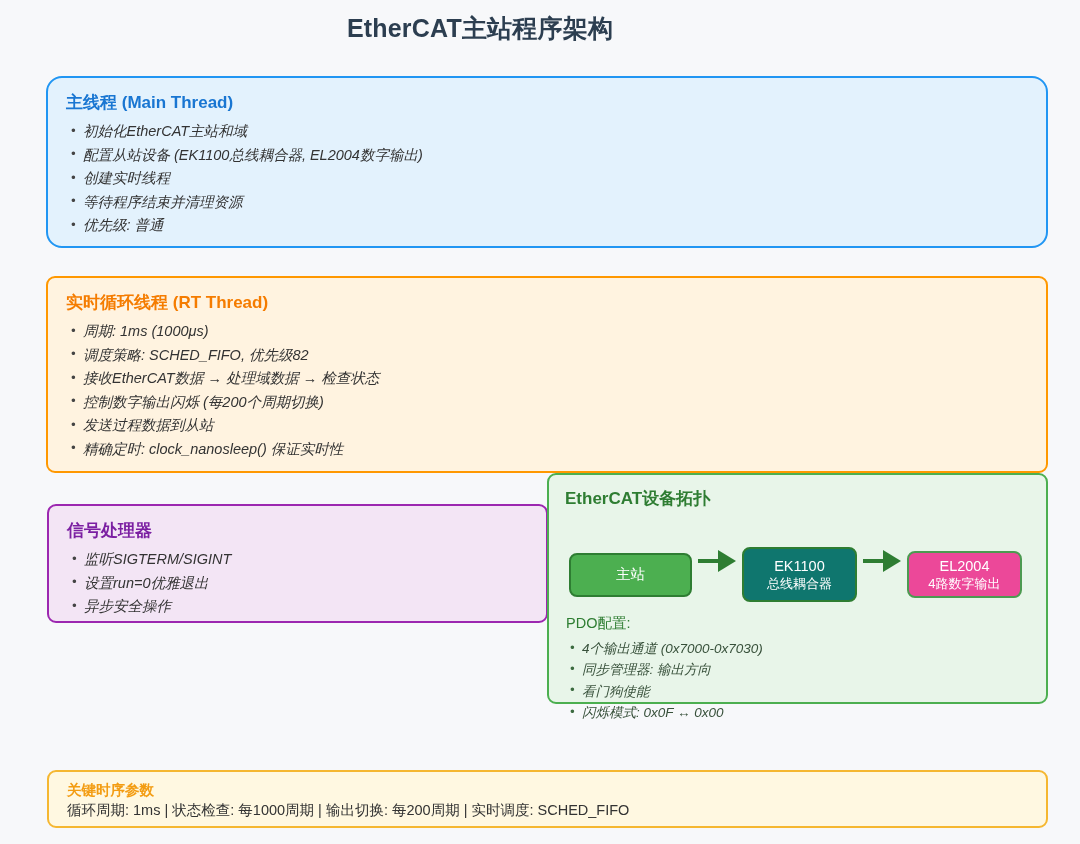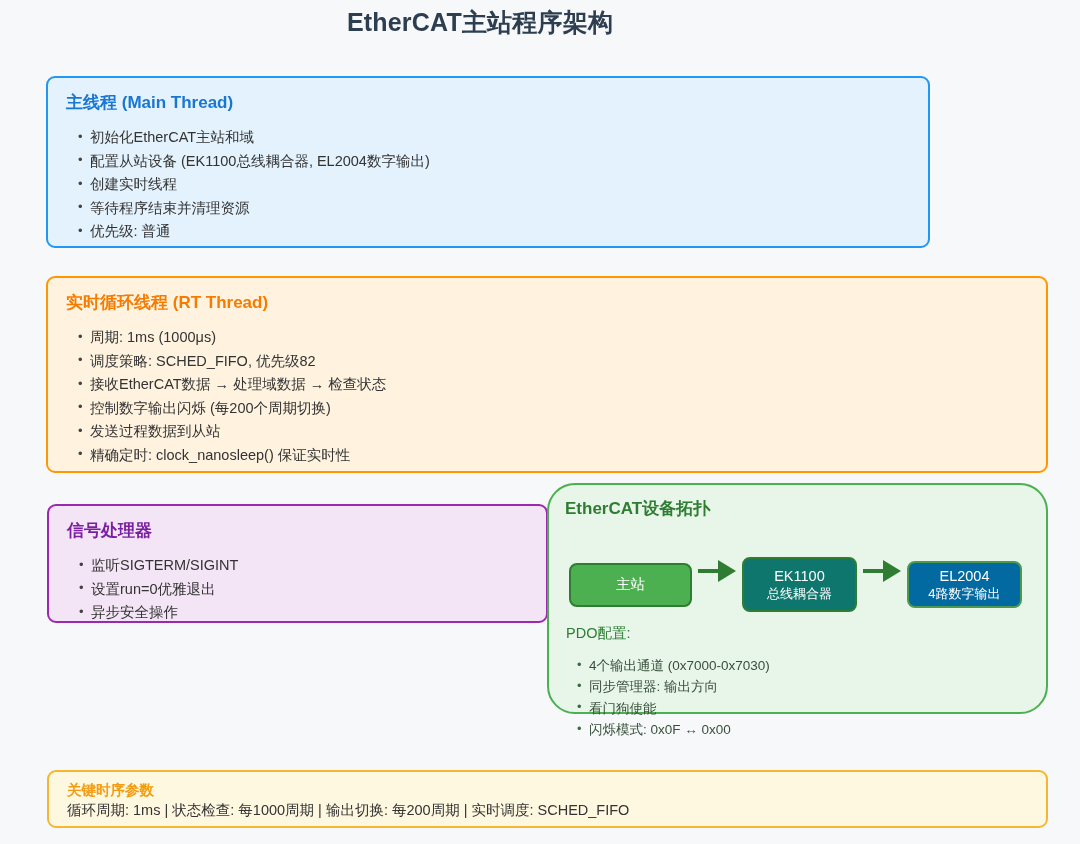--- a/index.html
+++ b/index.html
@@ -14,21 +14,21 @@
     background: #f7f8fa;
     font-family: "Liberation Sans", "DejaVu Sans", sans-serif;
     color: #333333;
     position: relative;
     overflow: hidden;
   }
 
   
   .page-title {
     position: absolute;
-    top: 6px;
+    top: 12px;
     left: 0;
     width: 960px;
     text-align: center;
     font-size: 25px;
     font-weight: bold;
     color: #2c3e50;
     letter-spacing: .2px;
   }
 
   
@@ -41,22 +41,23 @@
   .panel-title {
     font-size: 17px;
     font-weight: bold;
     line-height: 1.3;
     margin-bottom: 6px;
   }
   .panel-title .en { font-weight: bold; }
 
   ul.bullets {
     list-style: none;
-    margin: 12px;
+    margin: 5px;
     padding: 0;
+    font-style: italic;
   }
   ul.bullets li {
     font-size: 14.5px;
     line-height: 1.62;
     color: #333333;
     position: relative;
     padding-left: 12px;
     white-space: nowrap;
   }
   ul.bullets li::before {
@@ -65,24 +66,25 @@
     left: 0;
     top: -0.5px;
     font-size: 13px;
     color: #444;
   }
 
   
   #main-thread {
     left: 46px;
     top: 76px;
-    width: 884px;
+    width: 1002px;
     height: 172px;
     background: #e3f2fd;
     border-color: #2196f3;
+    border-radius: 16px;
   }
   #main-thread .panel-title { color: #1976d2; }
 
   
   #rt-thread {
     left: 46px;
     top: 276px;
     width: 1002px;
     height: 197px;
     background: #fff3e0;
@@ -97,27 +99,26 @@
     width: 501px;
     height: 119px;
     background: #f3e5f5;
     border-color: #9c27b0;
   }
   #signal-handler .panel-title { color: #7b1fa2; }
 
   
   #topology {
     left: 547px;
-    top: 483px;
+    top: 473px;
     width: 501px;
     height: 231px;
     background: #e8f5e9;
     border-color: #4caf50;
     padding: 13px 24px 12px 16px;
-    border-radius: 28px;
   }
   #topology .panel-title { color: #2e7d32; margin-bottom: 10px; }
 
   .topo-row {
     display: flex;
     align-items: center;
     margin: 0 0 12px 4px;
   }
 
   .node {
@@ -141,21 +142,21 @@
     background: #4caf50;
   }
   #node-ek1100 {
     width: 116px;
     height: 55px;
     background: #0f766e;
   }
   #node-el2004 {
     width: 116px;
     height: 47px;
-    background: #0369a1;
+    background: #ec4899;
     border-color: #4c9a51;
   }
 
   .arrow {
     display: flex;
     align-items: center;
     margin: 0 6px;
   }
   .arrow .shaft {
     width: 20px;

